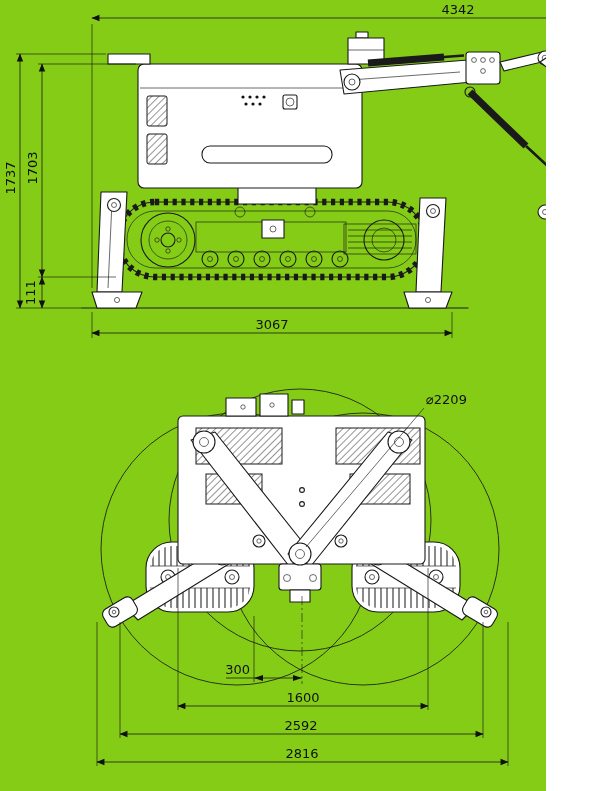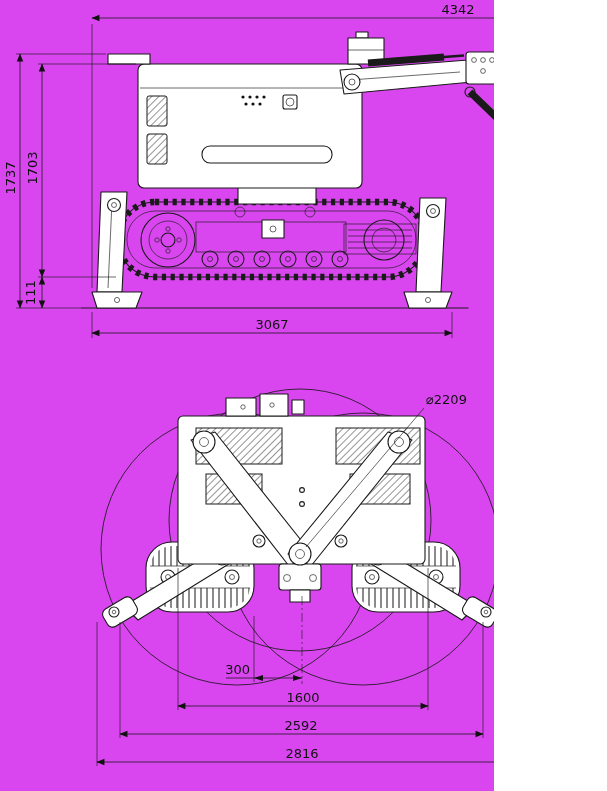--- a/index.html
+++ b/index.html
@@ -1,16 +1,16 @@
 <!DOCTYPE html>
 <html><head>
 <meta charset="utf-8">
 <style>
   html,body{margin:0;padding:0;background:#ffffff;}
-  .stage{position:relative;width:494px;height:791px;background:#d946ef;overflow:hidden;
+  .stage{position:relative;width:546px;height:791px;background:#84cc16;overflow:hidden;
          font-family:"DejaVu Sans",sans-serif;}
   .ln   {fill:none;stroke:#1a1a1a;stroke-width:1.1;stroke-linejoin:round;stroke-linecap:round;}
   .lnw  {fill:#ffffff;stroke:#1a1a1a;stroke-width:1.1;stroke-linejoin:round;}
   .thin {fill:none;stroke:#1a1a1a;stroke-width:0.65;}
   .thin2{fill:none;stroke:#1a1a1a;stroke-width:0.85;}
   .pads {fill:none;stroke:#1a1a1a;stroke-width:6.5;stroke-dasharray:4.2 4.6;}
   .cylb {fill:none;stroke:#1a1a1a;stroke-width:7;stroke-linecap:butt;}
   .cylr {fill:none;stroke:#1a1a1a;stroke-width:2.6;stroke-linecap:butt;}
   .dim  {fill:none;stroke:#1a1a1a;stroke-width:0.8;}
   .cl   {fill:none;stroke:#1a1a1a;stroke-width:0.6;stroke-dasharray:9 3 2 3;}

